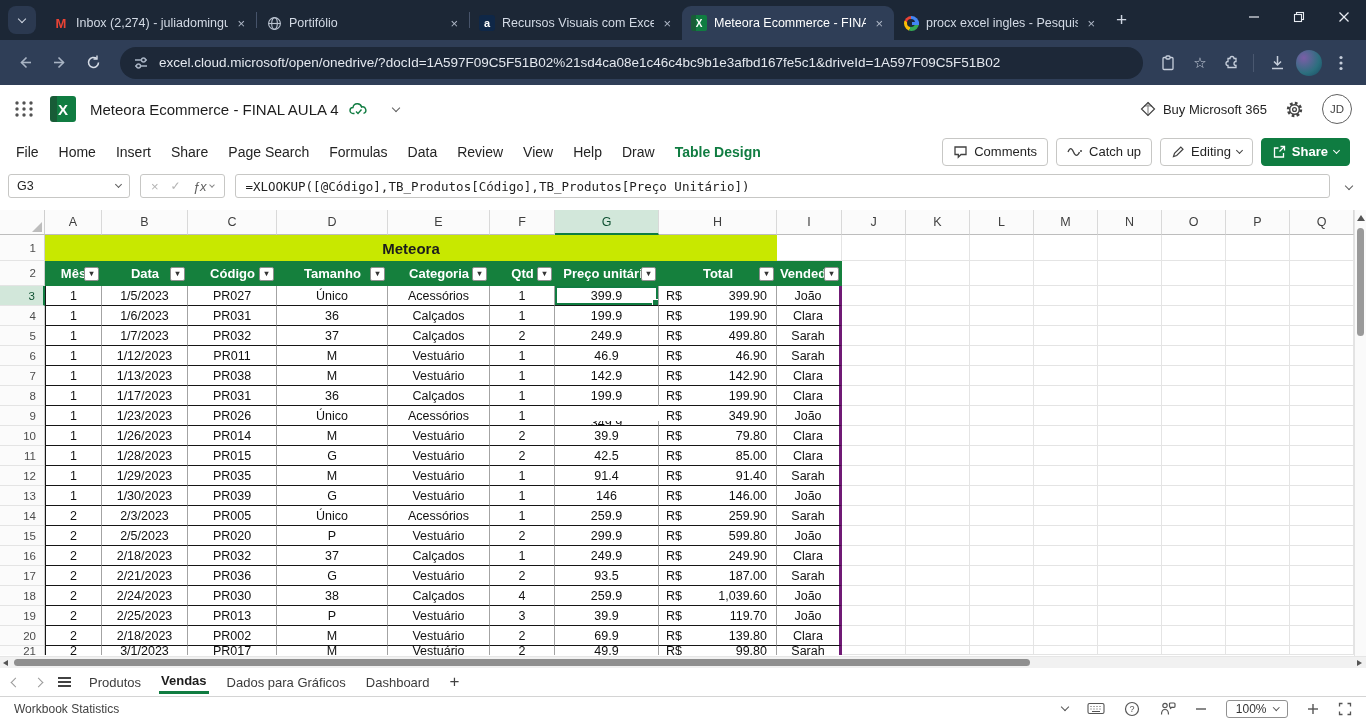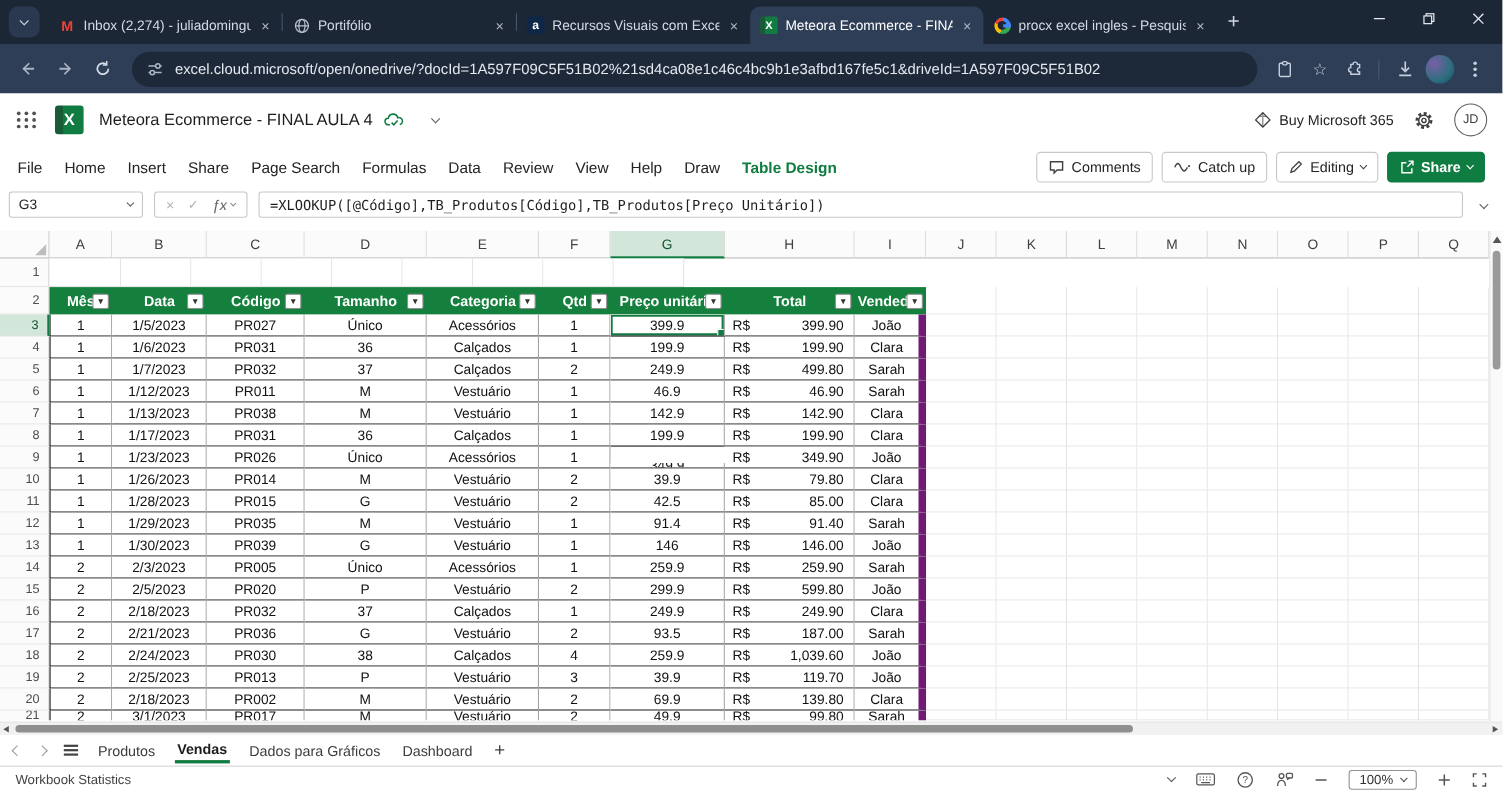--- a/index.html
+++ b/index.html
@@ -83,21 +83,21 @@
   .grow{display:flex;flex-shrink:0;}
   .grow.clip{overflow:hidden;}
   .gut{width:45px;display:flex;align-items:center;justify-content:flex-end;padding-right:8px;font-size:11.5px;color:#4c4c4c;background:#fbfbfb;border-right:1px solid #cfcfcf;border-bottom:1px solid #e4e4e4;flex-shrink:0;}
   .gut.gsel{background:#d2e7da;border-right:2px solid #107c41;color:#0f5132;}
   .banner{display:flex;align-items:center;justify-content:center;font-weight:700;font-size:15px;color:#1c1c1c;background:#c8e800;flex-shrink:0;}
   .hband{display:flex;background:#15803d;flex-shrink:0;}
   .hcell{position:relative;display:flex;align-items:center;justify-content:center;color:#fff;font-weight:700;font-size:13px;overflow:hidden;white-space:nowrap;flex-shrink:0;}
   .fbtn{position:absolute;right:3px;top:50%;transform:translateY(-50%);width:15px;height:14px;background:#fff;border:1px solid #8f8f8f;border-radius:2px;display:flex;align-items:center;justify-content:center;font-size:8px;color:#333;line-height:1;}
   .tcell{display:flex;align-items:center;justify-content:center;font-size:12.5px;color:#111;background:#fff;border-right:1px solid #a3a3a3;border-bottom:1px solid #161616;overflow:hidden;white-space:nowrap;flex-shrink:0;}
   .tcell.c0{border-left:1px solid #161616;}
-  .tcell.c8{border-right:7px solid #701a75;}
+  .tcell.c8{border-right:3px solid #701a75;}
   .tcell.total{justify-content:space-between;padding:0 9px 0 7px;}
   .selcell{box-shadow:inset 0 0 0 2px #107c41;position:relative;}
   .selcell::after{content:'';position:absolute;right:0;bottom:0;width:5px;height:5px;background:#107c41;border-left:1px solid #fff;border-top:1px solid #fff;}
   .clip .tcell,.clip .gut{border-bottom:none;}
   .ecell{background:#fff;border-right:1px solid #e4e4e4;border-bottom:1px solid #e4e4e4;flex-shrink:0;}
   .vscroll{width:12px;background:#fafafa;border-left:1px solid #e3e3e3;position:relative;}
   .vthumb{position:absolute;top:18px;left:2px;width:7px;height:108px;border-radius:4px;background:#9a9a9a;}
   .varrow{position:absolute;top:5px;left:2px;border-left:4px solid transparent;border-right:4px solid transparent;border-bottom:6px solid #555;}
 
   
@@ -381,20 +381,21 @@
         <div class="colh" style="width: 64px;">L</div>
         <div class="colh" style="width: 64px;">M</div>
         <div class="colh" style="width: 64px;">N</div>
         <div class="colh" style="width: 64px;">O</div>
         <div class="colh" style="width: 64px;">P</div>
         <div class="colh" style="width: 64px;">Q</div>
       </div>
     <div id="grid-body">
         <div class="grow" style="height: 26px;">
           <div class="gut">1</div>
+          <div class="banner" style="width: 732px;">Meteora</div>
           <div class="ecell" style="width: 65px;"></div>
           <div class="ecell" style="width: 64px;"></div>
           <div class="ecell" style="width: 64px;"></div>
           <div class="ecell" style="width: 64px;"></div>
           <div class="ecell" style="width: 64px;"></div>
           <div class="ecell" style="width: 64px;"></div>
           <div class="ecell" style="width: 64px;"></div>
           <div class="ecell" style="width: 64px;"></div>
           <div class="ecell" style="width: 64px;"></div>
         </div>

